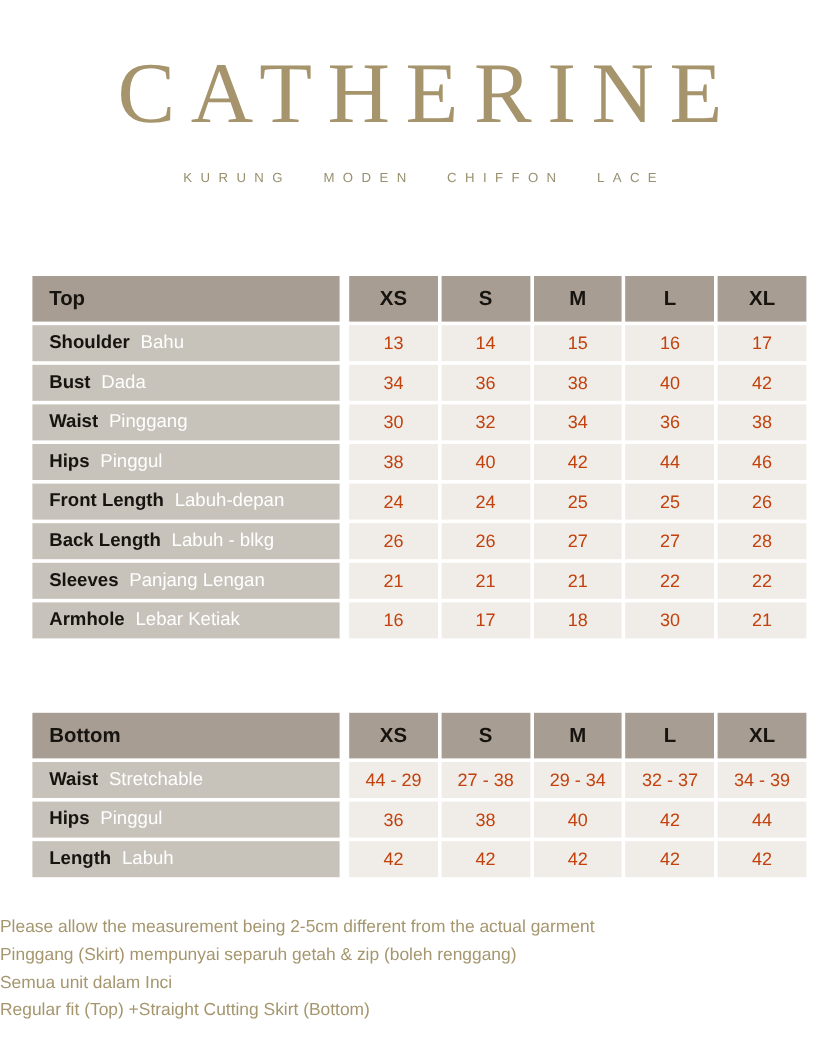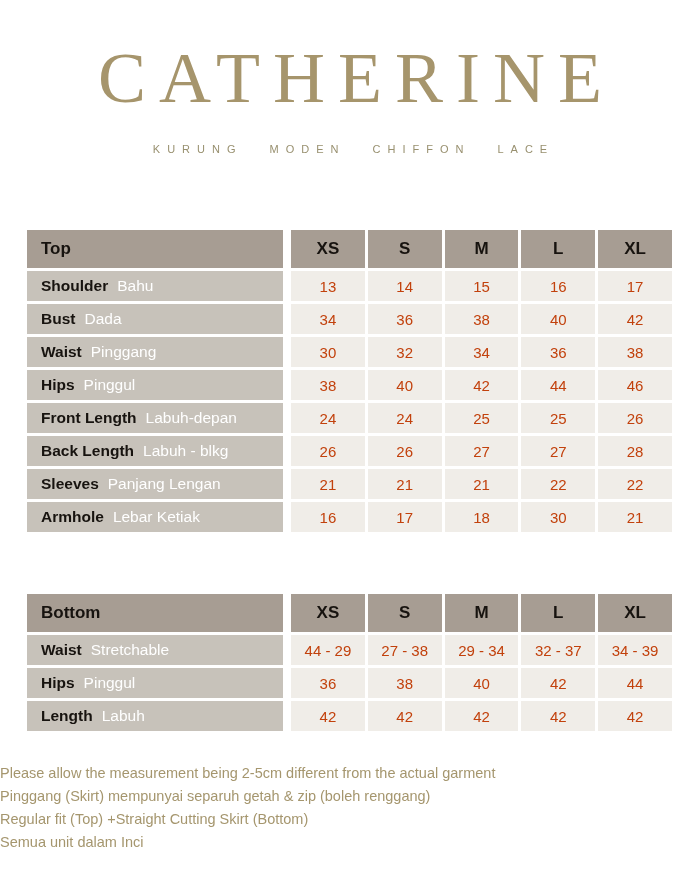--- a/index.html
+++ b/index.html
@@ -198,17 +198,17 @@
         <div class="cell size-cell value-cell">42</div>
         <div class="cell size-cell value-cell">42</div>
         <div class="cell size-cell value-cell">42</div>
         <div class="cell size-cell value-cell">42</div>
       </div>
     </div>
 
   <div class="footer-notes">
     <div>Please allow the measurement being 2-5cm different from the actual garment</div>
     <div>Pinggang (Skirt) mempunyai separuh getah &amp; zip (boleh renggang)</div>
+    <div>Semua unit dalam Inci</div>
     <div>Regular fit (Top) +Straight Cutting Skirt (Bottom)</div>
-    <div>Semua unit dalam Inci</div>
   </div>
 
 </div>
 
 </body></html>

